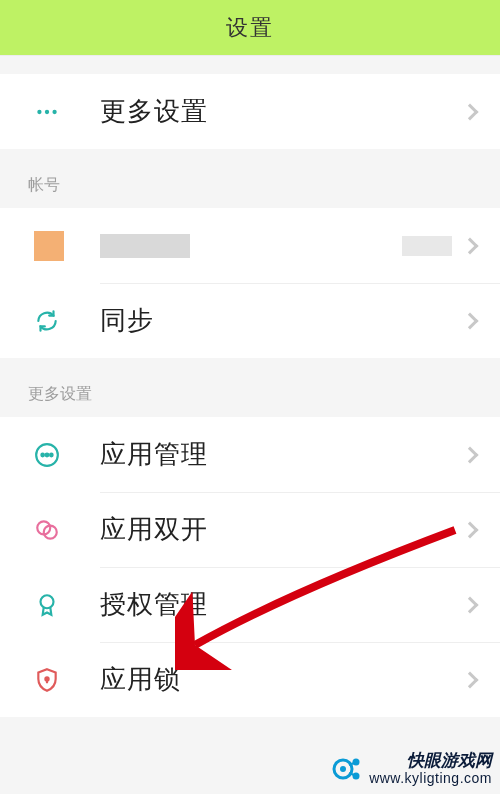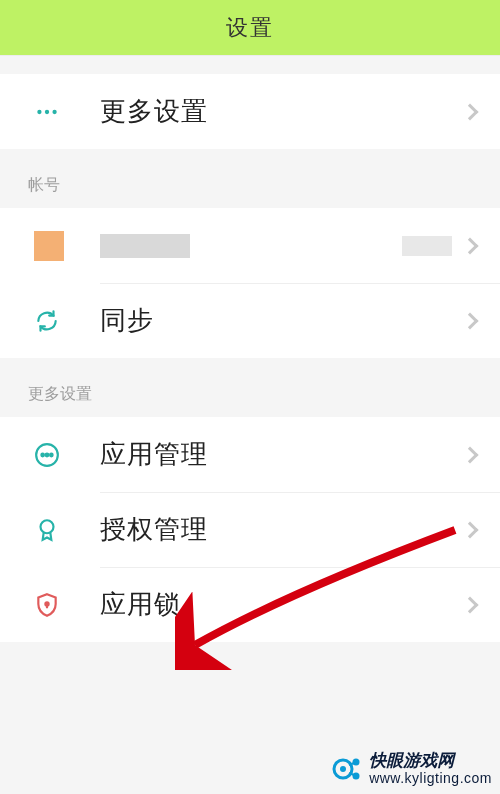--- a/index.html
+++ b/index.html
@@ -19,21 +19,21 @@
   }
   .icon-slot { width: 66px; display: flex; align-items: center; justify-content: flex-start; flex-shrink: 0; }
   .label { flex: 1 1 auto; font-size: 26px; color: #222; letter-spacing: 1px; }
   .chevron { width: 12px; height: 12px; border-top: 3px solid #c8c8c8; border-right: 3px solid #c8c8c8; transform: rotate(45deg); flex-shrink: 0; margin-right: 6px; }
   .avatar-box { width: 30px; height: 30px; background: #f4b074; }
   .blur-name { width: 90px; height: 24px; background: #d9d9d9; margin-left: 0; }
   .blur-right { width: 50px; height: 20px; background: #e8e8e8; margin-right: 12px; }
   
   .arrow-svg { position: absolute; left: 175px; top: 520px; width: 290px; height: 150px; pointer-events: none; z-index: 10; }
   
-  .watermark { position: absolute; right: 8px; bottom: 8px; display: flex; align-items: center; gap: 6px; z-index: 20;}
+  .watermark { position: absolute; right: 8px; bottom: 8px; display: flex; align-items: center; gap: 6px; z-index: 20; text-align: right;}
   .wm-icon { width: 32px; height: 32px; }
   .wm-text { display: flex; flex-direction: column; line-height: 1.1; }
   .wm-title { font-size: 17px; font-weight: 700; font-style: italic; color: #0b1c3a; }
   .wm-url { font-size: 14px; color: #0b1c3a; letter-spacing: .5px;}
   
   svg.icon { width: 26px; height: 26px; }
 </style>
 </head>
 <body>
 
@@ -98,20 +98,30 @@
           <circle cx="8" cy="12" r="1.2" fill="#27b3a9"></circle>
           <circle cx="12" cy="12" r="1.2" fill="#27b3a9"></circle>
           <circle cx="16" cy="12" r="1.2" fill="#27b3a9"></circle>
       </svg>
     </div>
     <div class="label">应用管理</div>
     <div class="chevron"></div>
   </div>
   <div class="item">
     <div class="icon-slot">
+      <svg class="icon" viewBox="0 0 24 24" fill="none" stroke="#e86f9d" stroke-width="2">
+        <circle cx="9" cy="10" r="6"></circle>
+          <circle cx="15" cy="14" r="6"></circle>
+      </svg>
+    </div>
+    <div class="label">应用双开</div>
+    <div class="chevron"></div>
+  </div>
+  <div class="item">
+    <div class="icon-slot">
       <svg class="icon" viewBox="0 0 24 24" fill="none" stroke="#27b3a9" stroke-width="2">
         <circle cx="12" cy="9" r="6"></circle>
           <path d="M9 14l-1 7 4-2 4 2-1-7"></path>
       </svg>
     </div>
     <div class="label">授权管理</div>
     <div class="chevron"></div>
   </div>
   <div class="item">
     <div class="icon-slot">

